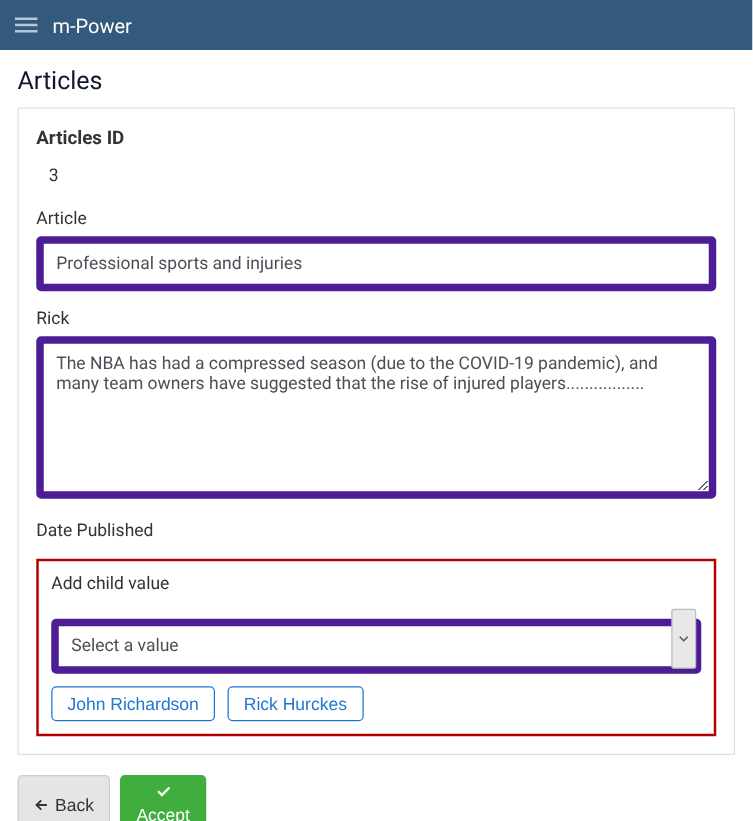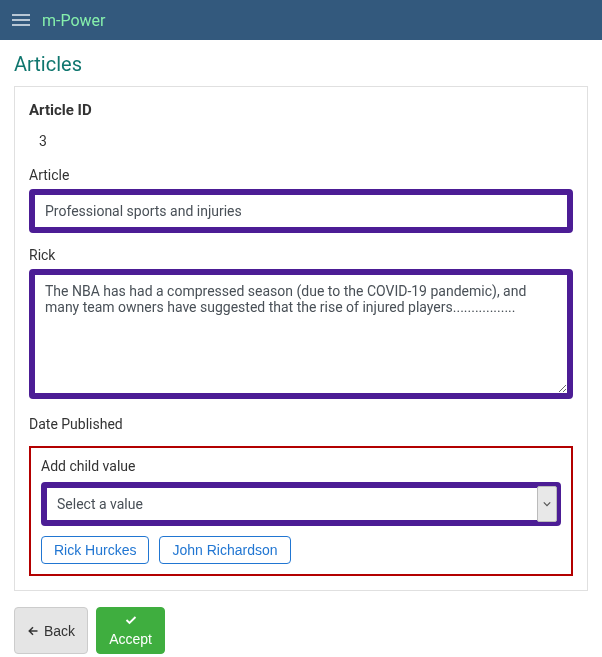--- a/index.html
+++ b/index.html
@@ -24,32 +24,32 @@
       margin-right: 12px;
       cursor: pointer;
     }
     .hamburger span {
       display: block;
       width: 18px;
       height: 2px;
       background: #b8c7d5;
     }
     .navbar-title {
-      color: #86efac;
+      color: #ffffff;
       font-size: 16px;
       font-weight: 400;
     }
     .page {
       padding: 12px 14px;
     }
     .page-heading {
       font-size: 20px;
       font-weight: 400;
       margin-bottom: 10px;
-      color: #0f766e;
+      color: #0f172a;
     }
     .card {
       border: 1px solid #e0e0e0;
       padding: 14px;
       margin-bottom: 16px;
     }
     .field-group { margin-bottom: 14px; }
     .label-bold { font-weight: 700; font-size: 15px; margin-bottom: 10px; display: block; }
     .label-normal { font-weight: 400; font-size: 14px; margin-bottom: 6px; display: block; color: #333; }
     .static-value { padding: 4px 10px; font-size: 14px; color: #333; }
@@ -65,20 +65,21 @@
     }
     .form-textarea {
       min-height: 130px;
       resize: both;
     }
     .form-select {
       appearance: none;
       background-image: none;
       padding-right: 30px;
       position: relative;
+      margin-top: 12px;
     }
     .select-wrap { position: relative; }
     .select-caret {
       position: absolute;
       right: 4px;
       top: 4px;
       bottom: 4px;
       width: 20px;
       background: #e8e8e8;
       border: 1px solid #bbb;
@@ -131,21 +132,21 @@
   </div>
   <div class="navbar-title">m-Power</div>
 </div>
 
 <div class="page">
   <h1 class="page-heading">Articles</h1>
 
   <div class="card">
 
     <div class="field-group">
-      <span class="label-bold">Article ID</span>
+      <span class="label-bold">Articles ID</span>
       <div class="static-value">3</div>
     </div>
 
     <div class="field-group">
       <span class="label-normal">Article</span>
       <input type="text" class="form-input" value="Professional sports and injuries" style="">
     </div>
 
     <div class="field-group">
       <span class="label-normal">Rick</span>
@@ -162,22 +163,22 @@
         <select class="form-select">
           <option>Select a value</option>
         </select>
         <div class="select-caret">
           <svg viewBox="0 0 10 10">
               <path d="M1 3 L5 7 L9 3" fill="none" stroke="#555" stroke-width="1.5"></path>
             </svg>
         </div>
       </div>
       <div class="chips">
+        <button class="chip">John Richardson</button>
         <button class="chip">Rick Hurckes</button>
-        <button class="chip">John Richardson</button>
       </div>
     </div>
 
   </div>
 
   <div class="buttons">
     <button class="btn btn-default">
       <svg class="icon-svg" viewBox="0 0 16 16">
           <path d="M8 3 L3 8 L8 13 M3 8 H14" fill="none" stroke="#333" stroke-width="2"></path>
         </svg>

